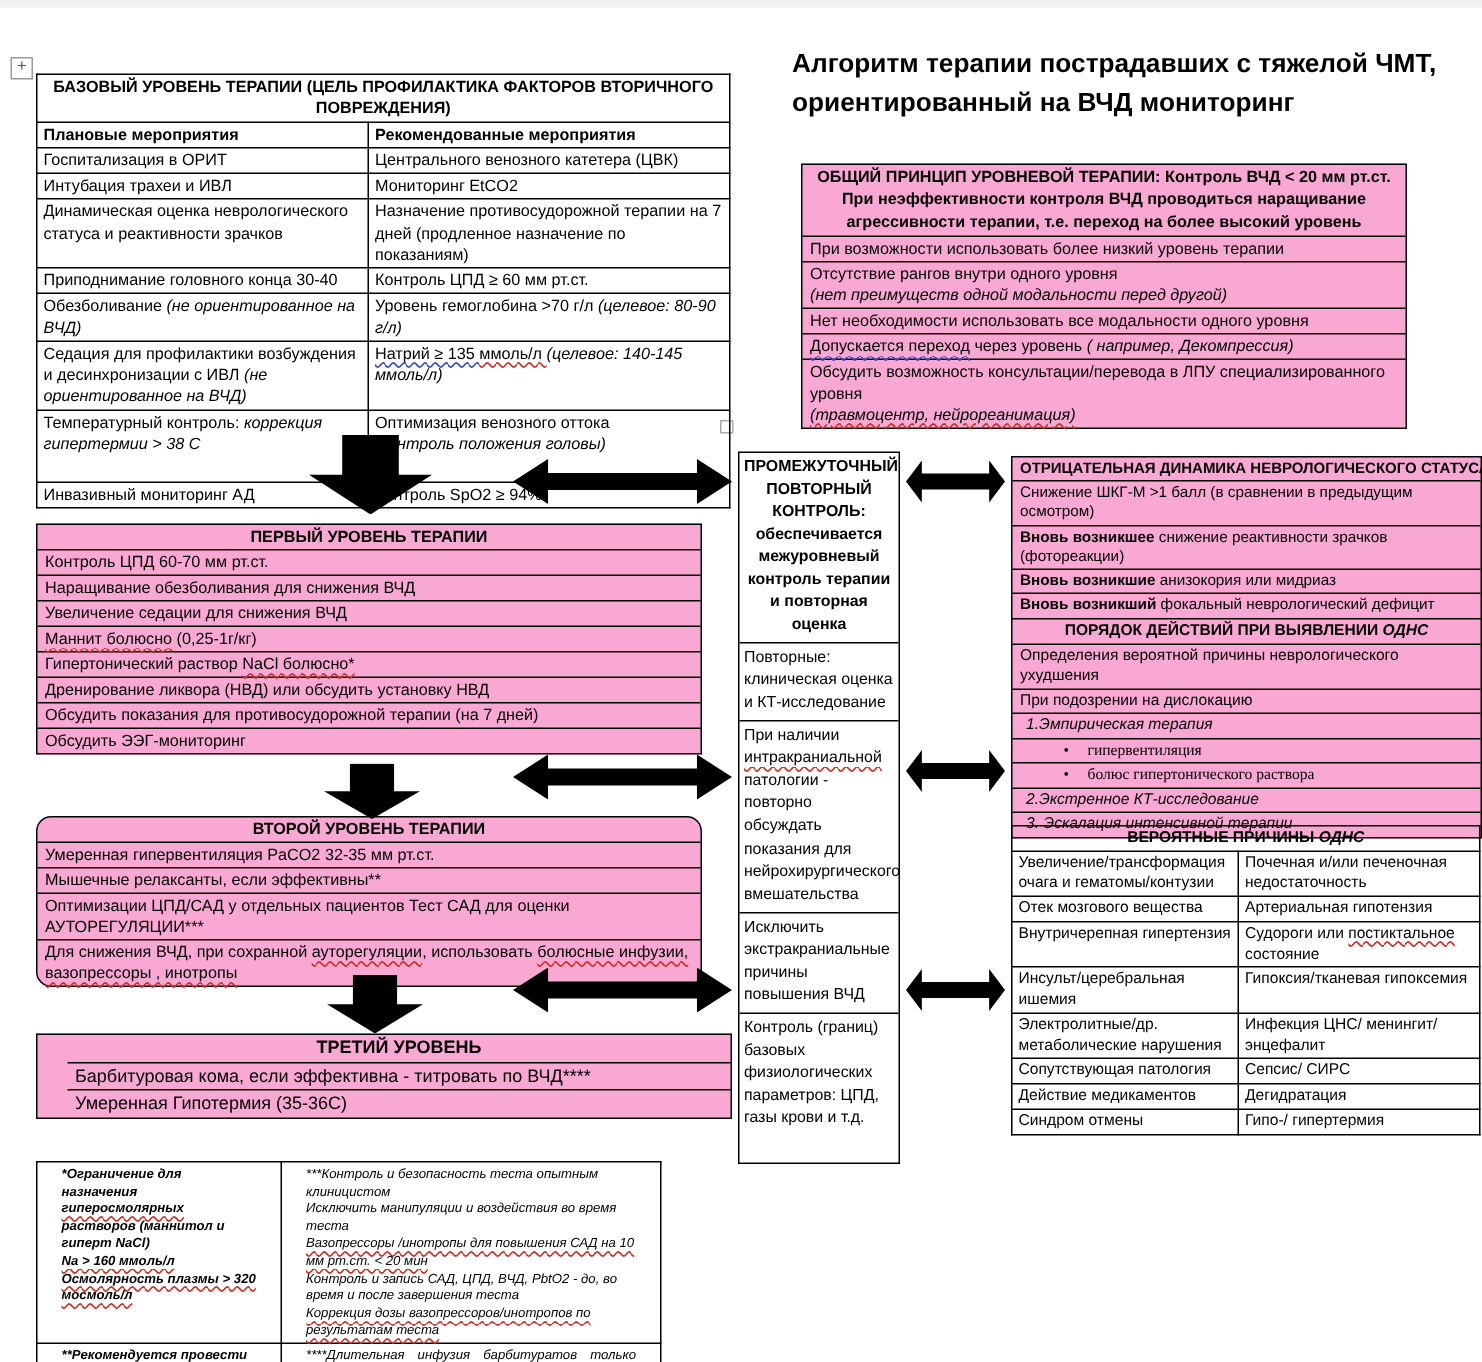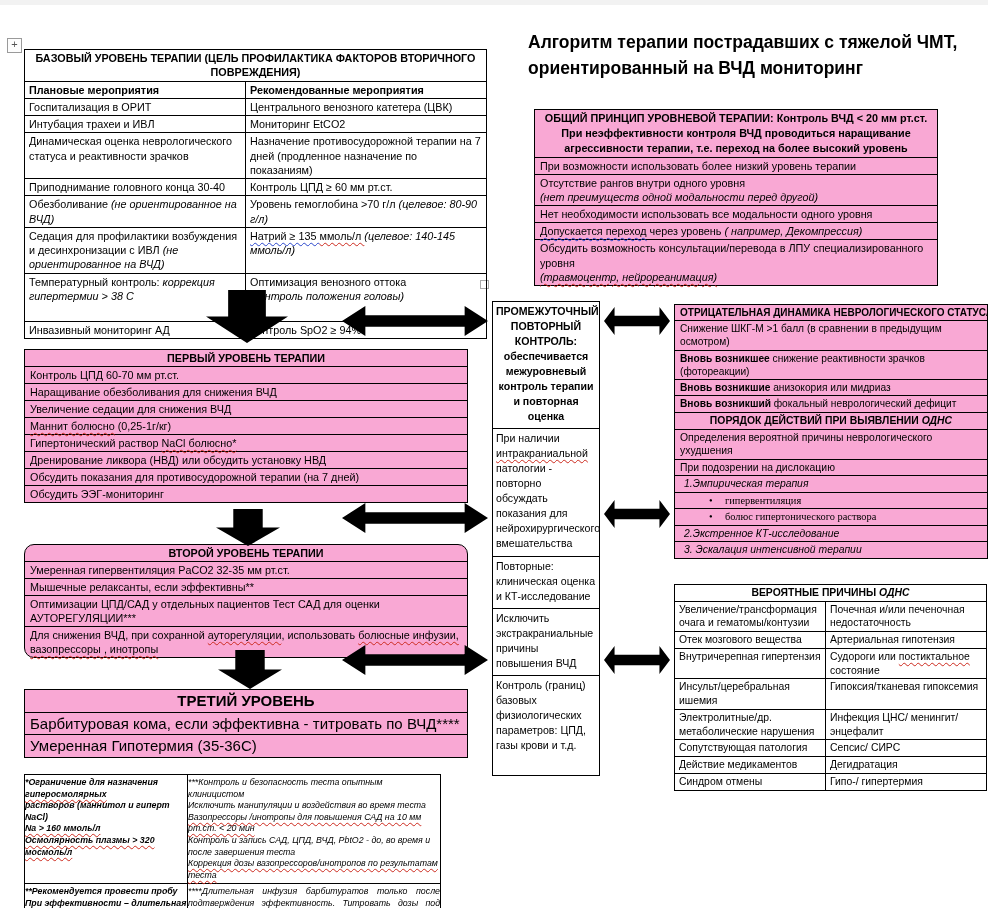--- a/index.html
+++ b/index.html
@@ -23,21 +23,21 @@
   
   .title{font-size:17.5px;font-weight:bold;line-height:1.5;}
   
   .mid{border:1.5px solid #000;font-size:10.6px;line-height:1.42;}
   .mid>div{border-top:1.5px solid #000;padding:2px 3px 4px 3px;}
   .mid>div:first-child{border-top:none;text-align:center;font-weight:bold;}
   
   .darr{background:#000;clip-path:polygon(27% 0,73% 0,73% 50%,100% 50%,50% 100%,0 50%,27% 50%);}
   .harr{background:#000;clip-path:polygon(0 50%,16% 0,16% 31%,84% 31%,84% 0,100% 50%,84% 100%,84% 69%,16% 69%,16% 100%);}
   
-  table.notes td{font-size:8.8px;line-height:1.32;padding:2px 0;}
+  table.notes td{font-size:8.8px;line-height:1.32;padding:2px 16px;}
   .notes p{margin:0;}
   .cellA,.cellC{font-style:italic;font-weight:bold;}
   .cellB,.cellD{font-style:italic;}
   .cellD{text-align:justify;}
   
   .bullet{padding-left:34px !important;font-family:"Liberation Serif",serif;}
   .bullet::before{content:"\2022";display:inline-block;width:16px;}
   
   .plus-handle{width:13px;height:13px;border:1px solid #9a9a9a;color:#555;
     font-size:11px;line-height:11px;text-align:center;background:#fdfdfd;}
@@ -126,21 +126,21 @@
   </div>
 
   <div class="abs list" style="left:24px;top:539px;width:442px;font-size:10.8px;border-radius:10px;">
     <div class="hd">ВТОРОЙ УРОВЕНЬ ТЕРАПИИ</div>
     <div>Умеренная гипервентиляция PaCO2 32-35 мм рт.ст.</div>
     <div>Мышечные релаксанты, если эффективны**</div>
     <div>Оптимизации ЦПД/САД у отдельных пациентов Тест САД для оценки АУТОРЕГУЛЯЦИИ***</div>
     <div><span>Для снижения ВЧД, при сохранной </span><span class="spr">ауторегуляции</span><span>, использовать </span><span class="spr">болюсные инфузии, вазопрессоры , инотропы</span></div>
   </div>
 
-  <div class="abs list" style="left:24px;top:684px;width:442px;font-size:15px;">
+  <div class="abs list" style="left:24px;top:684px;width:442px;font-size:12px;padding-left:20px;">
     <div class="hd">ТРЕТИЙ УРОВЕНЬ</div>
     <div>Барбитуровая кома, если эффективна - титровать по ВЧД****</div>
     <div>Умеренная Гипотермия (35-36С)</div>
   </div>
 
   <table class="t notes abs" style="left:24px;top:769px;width:416px;">
     <colgroup>
         <col style="width:163px">
         <col style="width:253px">
       </colgroup>
@@ -169,22 +169,22 @@
       <td class="cellD">
         <p>****Длительная инфузия барбитуратов только после подтверждения эффективность. Титровать дозы под ВЧД-контролем, без превышения рекомендованных доз</p>
 
       </td>
     </tr>
   </tbody>
     </table>
 
   <div class="abs mid" style="left:492px;top:296px;width:106px;">
     <div>ПРОМЕЖУТОЧНЫЙ ПОВТОРНЫЙ КОНТРОЛЬ: обеспечивается межуровневый контроль терапии и повторная оценка</div>
+    <div>Повторные: клиническая оценка и КТ-исследование</div>
     <div><span>При наличии </span><span class="spr">интракраниальной</span><span> патологии - повторно обсуждать показания для нейрохирургического вмешательства</span></div>
-    <div>Повторные: клиническая оценка и КТ-исследование</div>
     <div>Исключить экстракраниальные причины повышения ВЧД</div>
     <div style="padding-bottom:22px;">Контроль (границ) базовых физиологических параметров: ЦПД, газы крови и т.д.</div>
   </div>
 
   <div class="abs list" style="left:674px;top:299px;width:312px;font-size:10.2px;">
     <div class="hd" style="font-size:10px;white-space:nowrap;">ОТРИЦАТЕЛЬНАЯ ДИНАМИКА НЕВРОЛОГИЧЕСКОГО СТАТУСА (ОДНС)</div>
     <div>Снижение ШКГ-М &gt;1 балл (в сравнении в предыдущим осмотром)</div>
     <div><span class="b">Вновь возникшее </span><span>снижение реактивности зрачков (фотореакции)</span></div>
     <div><span class="b">Вновь возникшие </span><span>анизокория или мидриаз</span></div>
     <div><span class="b">Вновь возникший </span><span>фокальный неврологический дефицит</span></div>
@@ -195,21 +195,21 @@
     <div class="hd"><span>ПОРЯДОК ДЕЙСТВИЙ ПРИ ВЫЯВЛЕНИИ </span><span class="it">ОДНС</span></div>
     <div>Определения вероятной причины неврологического ухудшения</div>
     <div>При подозрении на дислокацию</div>
     <div class="it" style="padding-left:9px;">1.Эмпирическая терапия</div>
     <div class="bullet">гипервентиляция</div>
     <div class="bullet">болюс гипертонического раствора</div>
     <div class="it" style="padding-left:9px;">2.Экстренное КТ-исследование</div>
     <div class="it" style="padding-left:9px;">3. Эскалация интенсивной терапии</div>
   </div>
 
-  <table class="t abs" style="left:674px;top:579px;width:312px;font-size:10.4px;">
+  <table class="t abs" style="left:674px;top:545px;width:312px;font-size:10.4px;">
     <colgroup>
         <col style="width:151px">
         <col style="width:161px">
       </colgroup>
     <tbody>
         <tr>
           <td colspan="2" class="hd"><span>ВЕРОЯТНЫЕ ПРИЧИНЫ </span><span class="it">ОДНС</span></td>
         </tr>
     <tr>
       <td>Увеличение/трансформация очага и гематомы/контузии</td>

